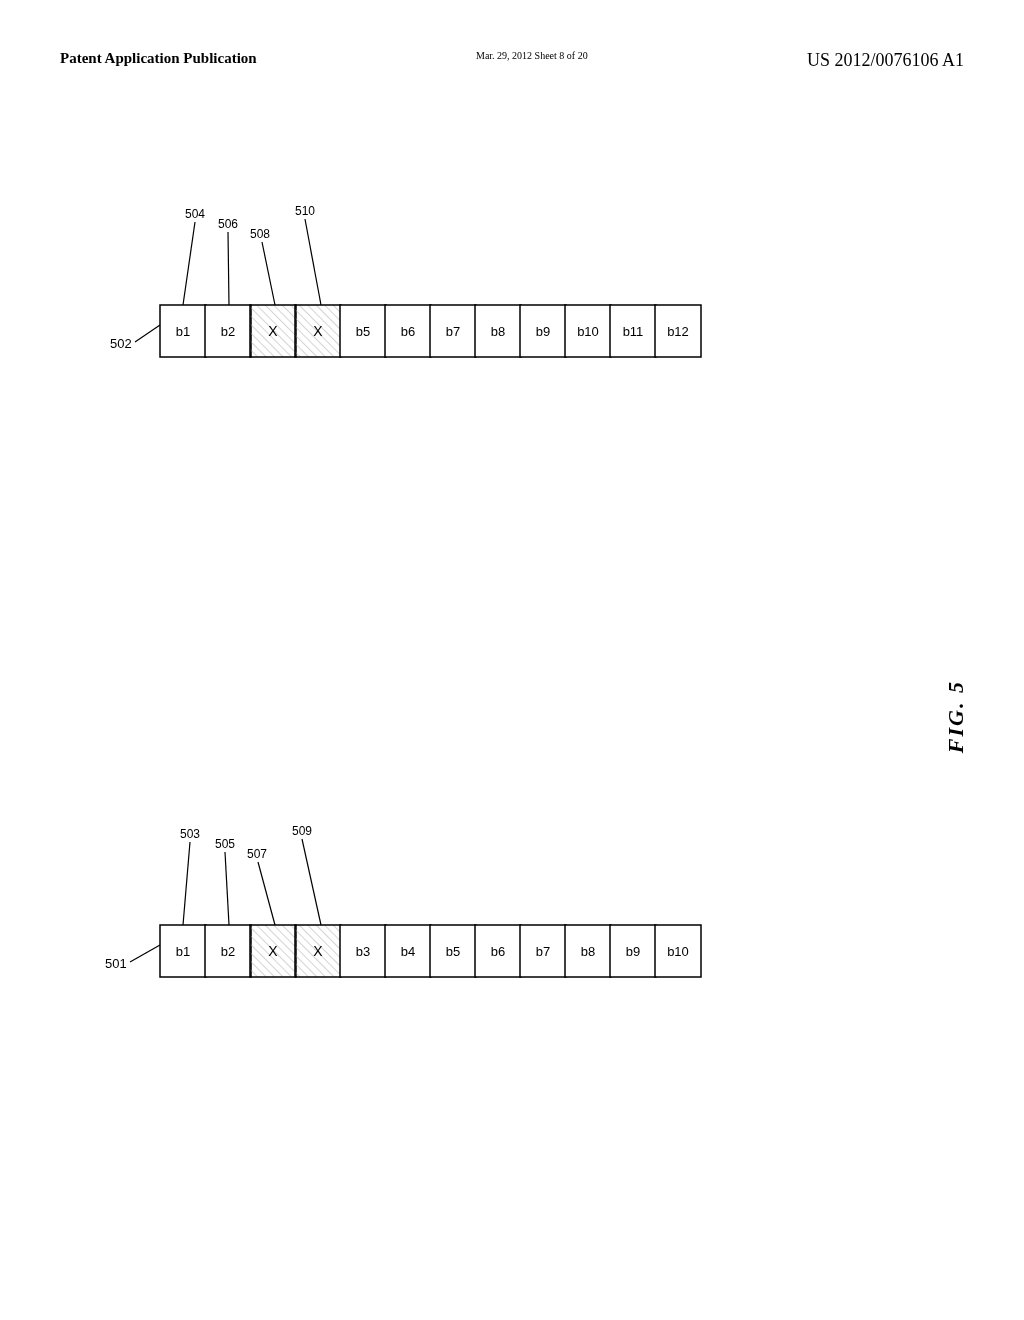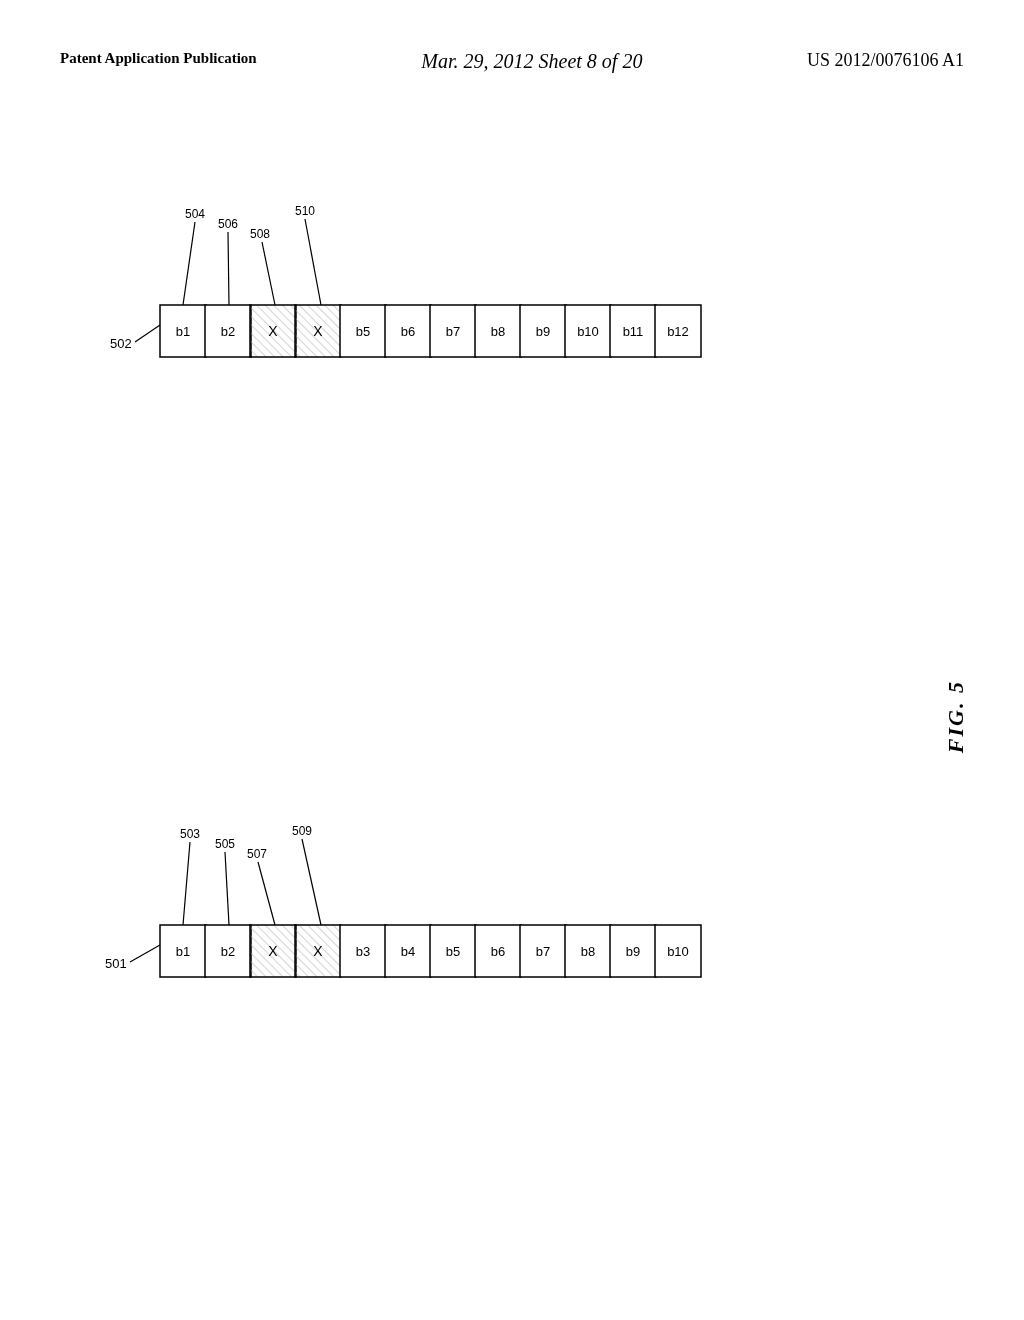--- a/index.html
+++ b/index.html
@@ -24,22 +24,21 @@
       padding: 0 60px;
       font-size: 14px;
     }
 
     .header-left {
       font-weight: bold;
       font-size: 15px;
     }
 
     .header-center {
-      font-size: 20px;
-      font-style: italic;
+      font-size: 10px;
     }
 
     .header-right {
       font-size: 18px;
     }
 
     
     .fig-label {
       position: absolute;
       right: 55px;

